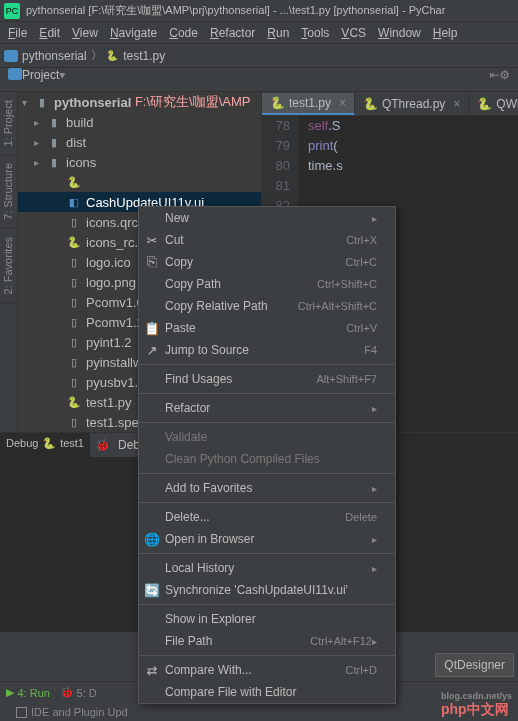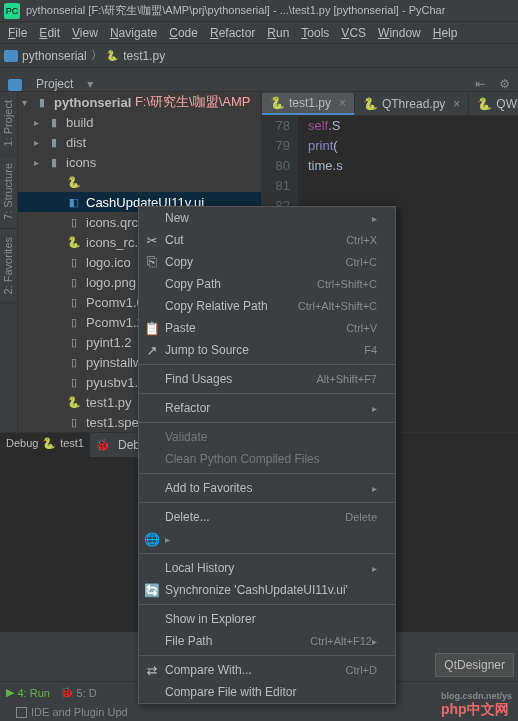--- a/index.html
+++ b/index.html
@@ -10,21 +10,21 @@
 
 .menu-bar { height: 22px; background: #3c3f41; display: flex; align-items: center; padding: 0 4px; gap: 4px; font-size: 12px; border-bottom: 1px solid #323232; }
 .menu-bar span { cursor: pointer; padding: 2px 4px; color: #bbb; }
 .menu-bar span:first-letter { text-decoration: underline; }
 
 .tabs-row { height: 24px; background: #3c3f41; display: flex; align-items: center; padding: 0 4px; border-bottom: 1px solid #323232; gap: 4px; }
 .tab-icon { width: 14px; height: 12px; background: #4a8cc4; border-radius: 2px; display: inline-block; }
 .tabs-row .crumb { color: #bbb; font-size: 12px; }
 .tabs-row .py-icon { color: #98b85b; font-size: 10px; }
 
-.project-header { height: 24px; background: #3c3f41; display: flex; align-items: flex-end; padding: 0 8px; border-bottom: 1px solid #323232; gap: 14px; }
+.project-header { height: 24px; background: #3c3f41; display: flex; align-items: flex-start; padding: 0 8px; border-bottom: 1px solid #323232; gap: 0; }
 .proj-icon { width: 14px; height: 12px; background: #4a8cc4; border-radius: 2px; }
 
 .workspace { display: flex; height: 340px; }
 .side-tabs { width: 18px; background: #3c3f41; border-right: 1px solid #323232; }
 .side-tab { writing-mode: vertical-rl; transform: rotate(180deg); padding: 8px 2px; font-size: 11px; color: #8a8a8a; text-align: center; border-top: 1px solid #323232; }
 
 .project-tree { width: 244px; background: #3b3b3b; border-right: 1px solid #323232; overflow: hidden; font-size: 13px; }
 .tree-item { display: flex; align-items: center; padding: 2px 4px; height: 20px; white-space: nowrap; }
 .tree-item.selected { background: #0d293e; color: #fff; }
 .tree-arrow { width: 12px; color: #888; font-size: 10px; }
@@ -328,20 +328,21 @@
       <span class="submenu-arrow">▸</span>
     </div>
     <div class="menu-sep"></div>
     <div class="menu-item">
       <span class="menu-icon"></span>
       <span class="menu-label">Delete...</span>
       <span class="menu-shortcut">Delete</span>
     </div>
     <div class="menu-item">
       <span class="menu-icon">🌐</span>
+      <span class="menu-label">Open in Browser</span>
       <span class="submenu-arrow">▸</span>
     </div>
     <div class="menu-sep"></div>
     <div class="menu-item">
       <span class="menu-icon"></span>
       <span class="menu-label">Local History</span>
       <span class="submenu-arrow">▸</span>
     </div>
     <div class="menu-item">
       <span class="menu-icon">🔄</span>

